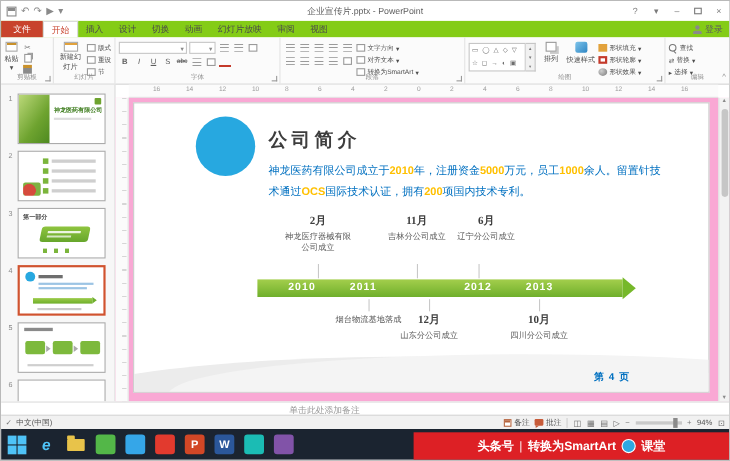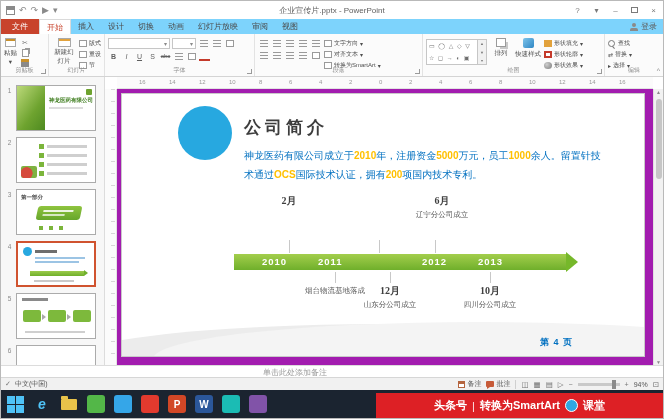--- a/index.html
+++ b/index.html
@@ -10,21 +10,21 @@
   .titlebar { position:absolute; top:0; left:0; right:0; height:18px; background:#fff; display:flex; align-items:center; }
   .qat { display:flex; align-items:center; gap:4px; padding-left:5px; }
   .qbtn { display:flex; align-items:center; justify-content:center; font-size:9px; color:#8A8A8A; height:14px; }
   .save-ico { width:9px; height:9px; border:1px solid #8A8A8A; box-shadow:inset 0 3px 0 #8A8A8A; }
   .title { position:absolute; left:50%; transform:translateX(-50%); font-size:8px; color:#5E5E5E; white-space:nowrap; }
   .tb-right { position:absolute; right:0; top:0; height:18px; display:flex; align-items:center; }
   .wbtn { width:19px; height:18px; display:flex; align-items:center; justify-content:center; font-size:8px; color:#7A7A7A; }
   .max-ico { width:7px; height:6px; border:1px solid #7A7A7A; }
 
   
-  .tabsrow { position:absolute; top:18px; left:0; right:0; height:15px; background:#7dd3fc; display:flex; align-items:flex-end; }
+  .tabsrow { position:absolute; top:18px; left:0; right:0; height:15px; background:#84cc16; display:flex; align-items:flex-end; }
   .tab { padding:0 7px; height:15px; line-height:15px; font-size:8px; color:#4A4A4A; white-space:nowrap; }
   .tab.file { background:#C8432C; color:#fff; padding:0 11px; }
   .tab.active { color:#C8432C; background:#fff; border:1px solid #DADADA; border-bottom:none; }
   .signin { position:absolute; right:6px; bottom:2px; display:flex; align-items:center; gap:3px; font-size:8px; color:#5E5E5E; }
   .person-ico { width:8px; height:8px; position:relative; }
   .person-ico::before { content:''; position:absolute; top:0; left:2px; width:4px; height:4px; border-radius:50%; background:#8A8A8A; }
   .person-ico::after { content:''; position:absolute; bottom:0; left:0; width:8px; height:3px; border-radius:2px 2px 0 0; background:#8A8A8A; }
 
   
   .ribbon { position:absolute; top:33px; left:0; right:0; height:43px; background:#FBFBFB; border-bottom:1px solid #D4D4D4; display:flex; }
@@ -88,21 +88,21 @@
   .t4-l2 { position:absolute; left:17px; top:18px; width:44px; height:2px; background:#9CC4E4; }
   .t4-bar { position:absolute; left:12px; top:28px; width:54px; height:5px; background:linear-gradient(#9CCB4B,#6FAF2B); }
   .t4-bar::after { content:''; position:absolute; right:-4px; top:-1px; border-left:4px solid #6FAF2B; border-top:3.5px solid transparent; border-bottom:3.5px solid transparent; }
   .t4-l3 { position:absolute; left:16px; top:37px; width:40px; height:2px; background:#C9C9C9; }
   .t5-title { position:absolute; left:5px; top:4px; width:26px; height:3px; background:#8A8A8A; }
   .t5-box { position:absolute; top:16px; width:18px; height:12px; background:#7DB93C; border-radius:2px; }
   .t5-arrow { position:absolute; top:20px; border-left:4px solid #A9A9A9; border-top:3px solid transparent; border-bottom:3px solid transparent; }
   .t5-line { position:absolute; left:8px; bottom:5px; width:60px; height:2px; background:#CFCFCF; }
 
   
-  .canvas { position:absolute; top:88px; left:104px; right:0; bottom:53px; background:#a21caf; }
+  .canvas { position:absolute; top:88px; left:104px; right:0; bottom:53px; background:#f9a8d4; }
   .vruler { position:absolute; left:0; top:0; width:12px; bottom:0; background:#FBFBFB; border-right:1px solid #E3E3E3;
             background-image:repeating-linear-gradient(180deg,#D6D6D6 0 1px,transparent 1px 12px); background-size:4px 100%; background-position:right 1px top; background-repeat:no-repeat; }
   .vscroll { position:absolute; right:0; top:0; width:10px; bottom:0; background:#F2F2F2; border-left:1px solid #E0E0E0; display:flex; flex-direction:column; align-items:center; font-size:5px; color:#8A8A8A; }
   .vthumb { width:6px; height:80px; background:#C6C6C6; border-radius:3px; margin-top:4px; }
   .vscroll .dn { margin-top:auto; }
   .slide { position:absolute; left:16px; top:4px; width:524px; height:264px; background:#fff; border:1px solid #C9C9C9; overflow:hidden; }
   .swoosh1 { position:absolute; bottom:-46px; left:-12%; width:125%; height:78px; border-radius:50%; background:#ECECEC; }
   .swoosh2 { position:absolute; bottom:-40px; left:6%; width:125%; height:74px; border-radius:50%; background:#F4F4F4; }
   .scircle { position:absolute; left:56px; top:12px; width:54px; height:54px; border-radius:50%; background:#27A8E0; }
   .stitle { position:absolute; left:122px; top:22px; font-size:17px; font-weight:bold; color:#3D3D3D; letter-spacing:4px; }
@@ -502,20 +502,25 @@
 
       <div class="scircle"></div>
       <div class="stitle">公司简介</div>
 
       <div class="sbody">
         <span>神龙医药有限公司成立于</span><span class="hl">2010</span><span>年，注册资金</span><span class="hl">5000</span><span>万元，员工</span><span class="hl">1000</span><span>余人。</span><span>留置针技术通过</span><span class="hl">OCS</span><span>国际技术认证，拥有</span><span class="hl">200</span><span>项国内技术专利。</span>
       </div>
 
       <div class="ms ms-top" style="left:125px;">
         <div class="month">2月</div>
+        <div class="mtext">神龙医疗器械有限公司成立</div>
+      </div>
+      <div class="ms ms-top" style="left:215px;">
+        <div class="month">11月</div>
+        <div class="mtext">吉林分公司成立</div>
       </div>
       <div class="ms ms-top" style="left:278px;">
         <div class="month">6月</div>
         <div class="mtext">辽宁分公司成立</div>
       </div>
 
       <span class="conn" style="left:167px; top:146px; height:13px;"></span>
       <span class="conn" style="left:257px; top:146px; height:13px;"></span>
       <span class="conn" style="left:313px; top:146px; height:13px;"></span>
 

